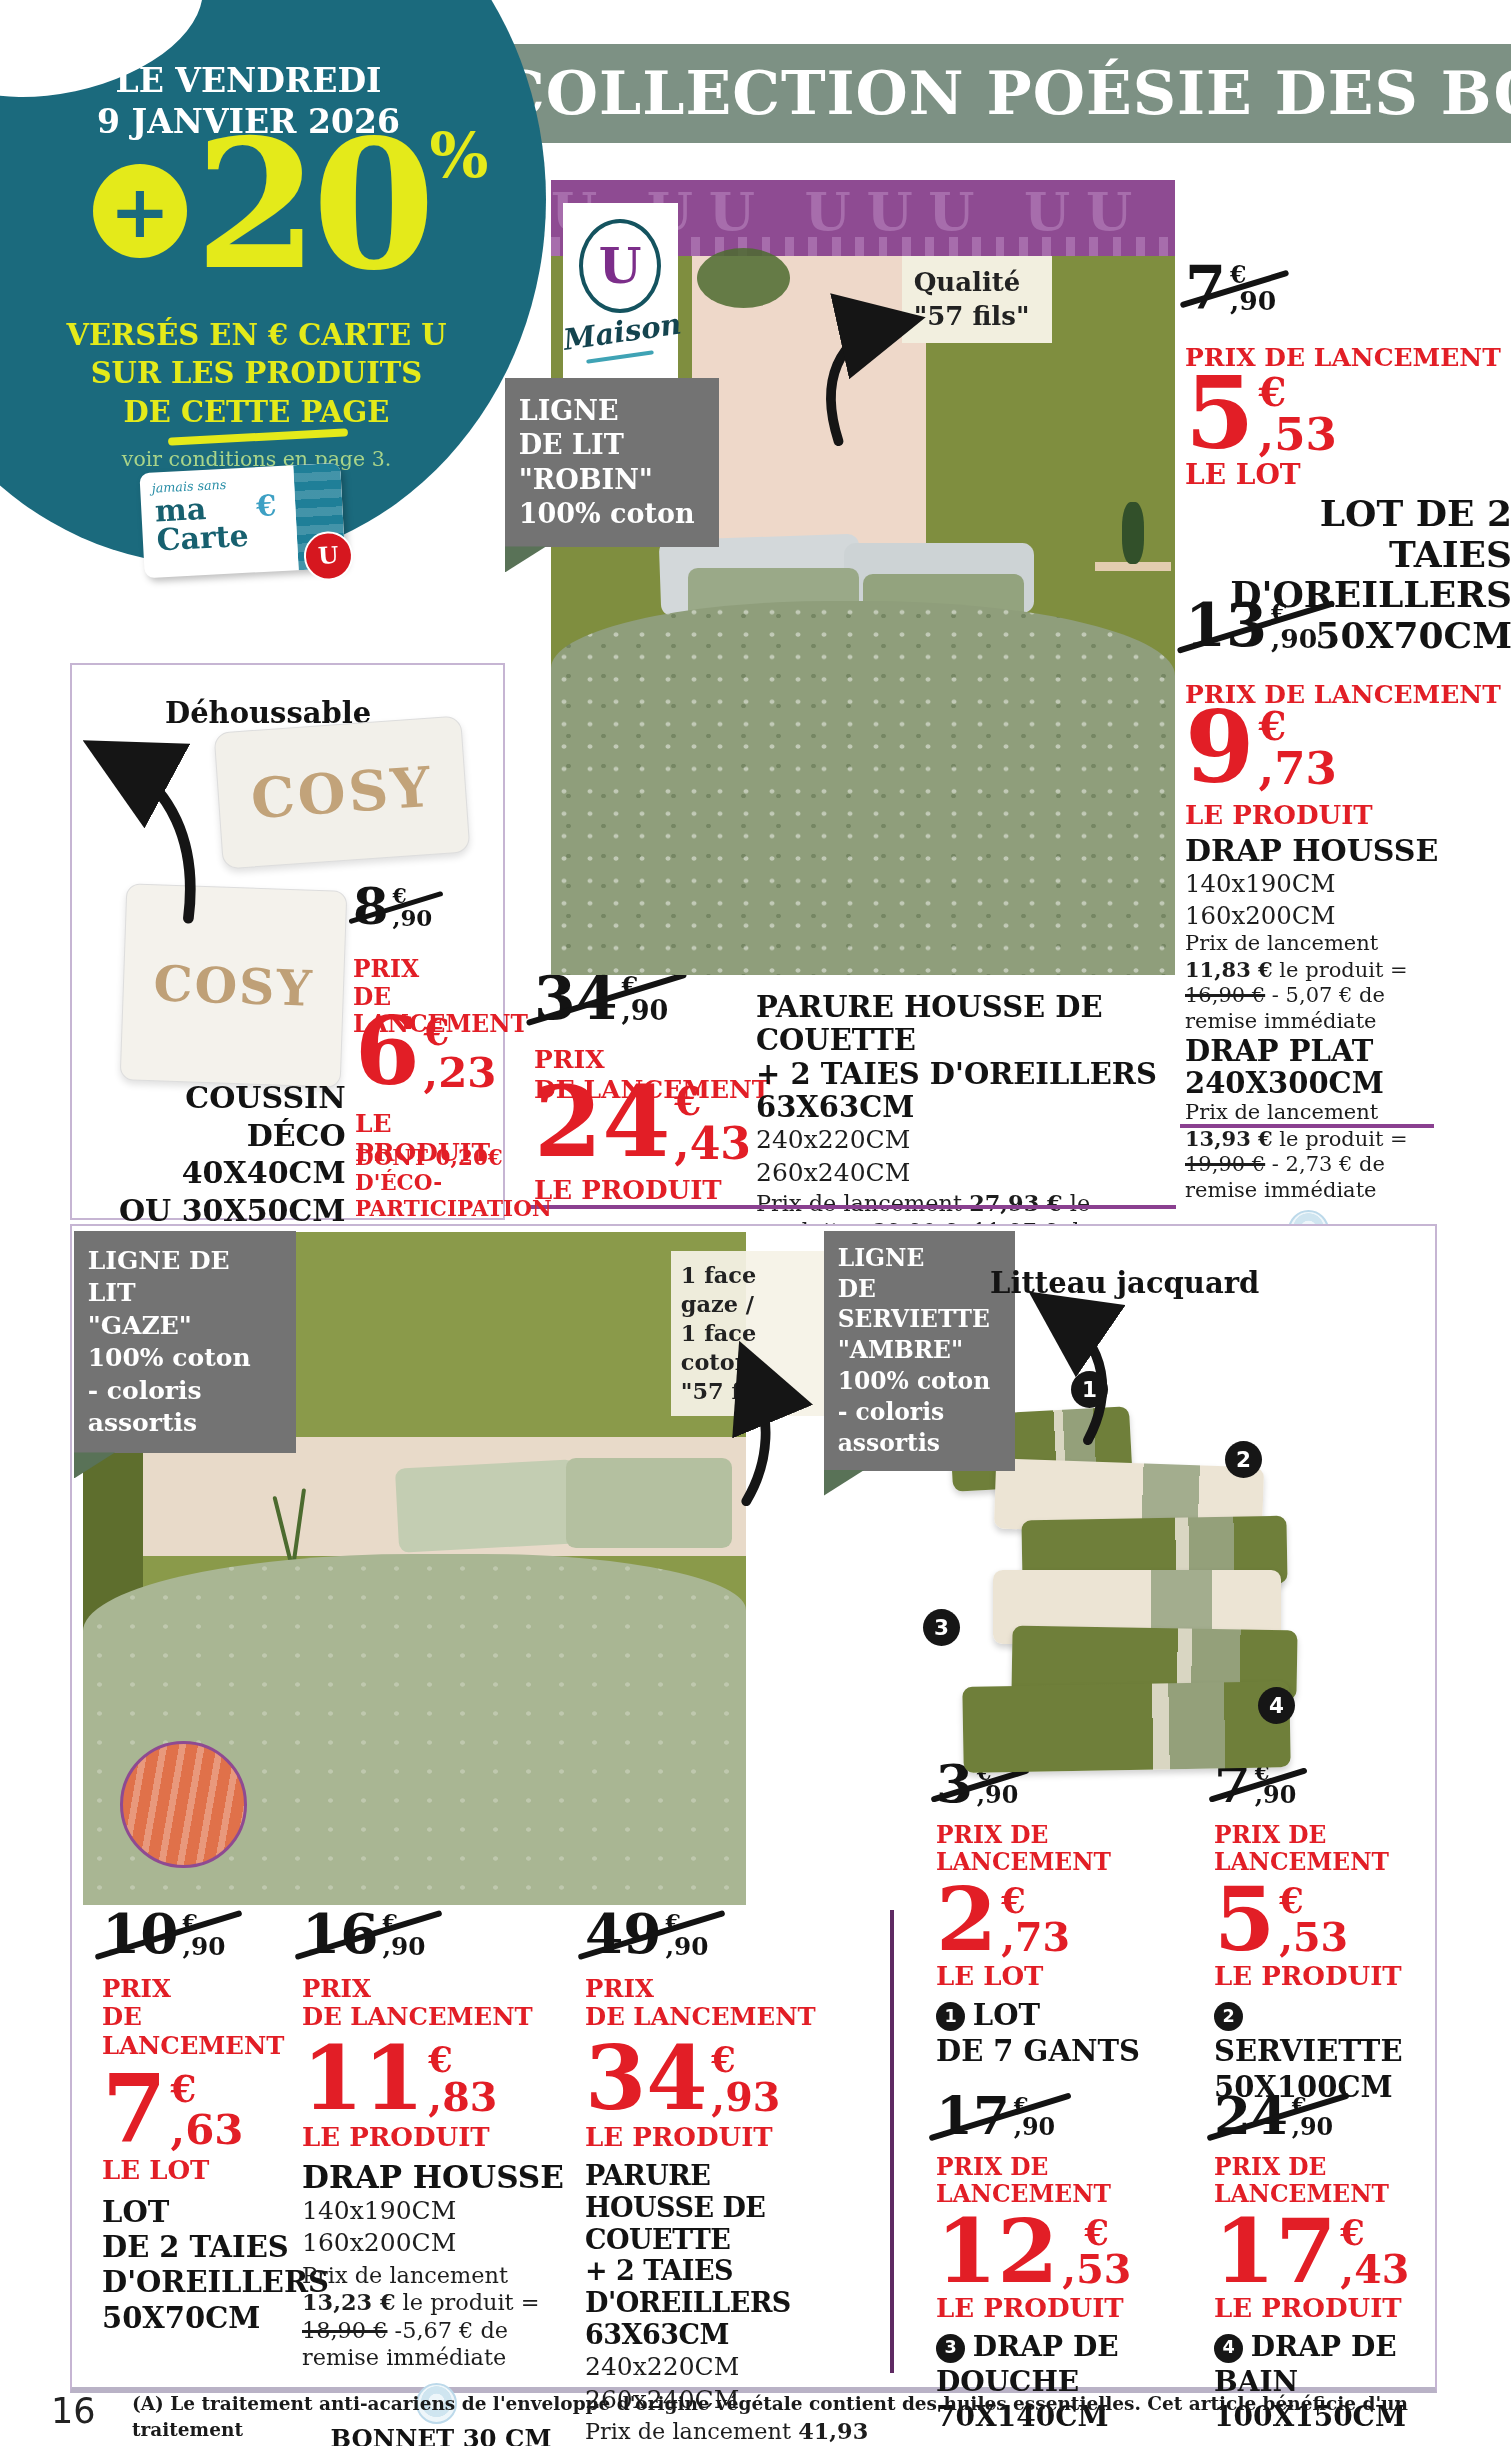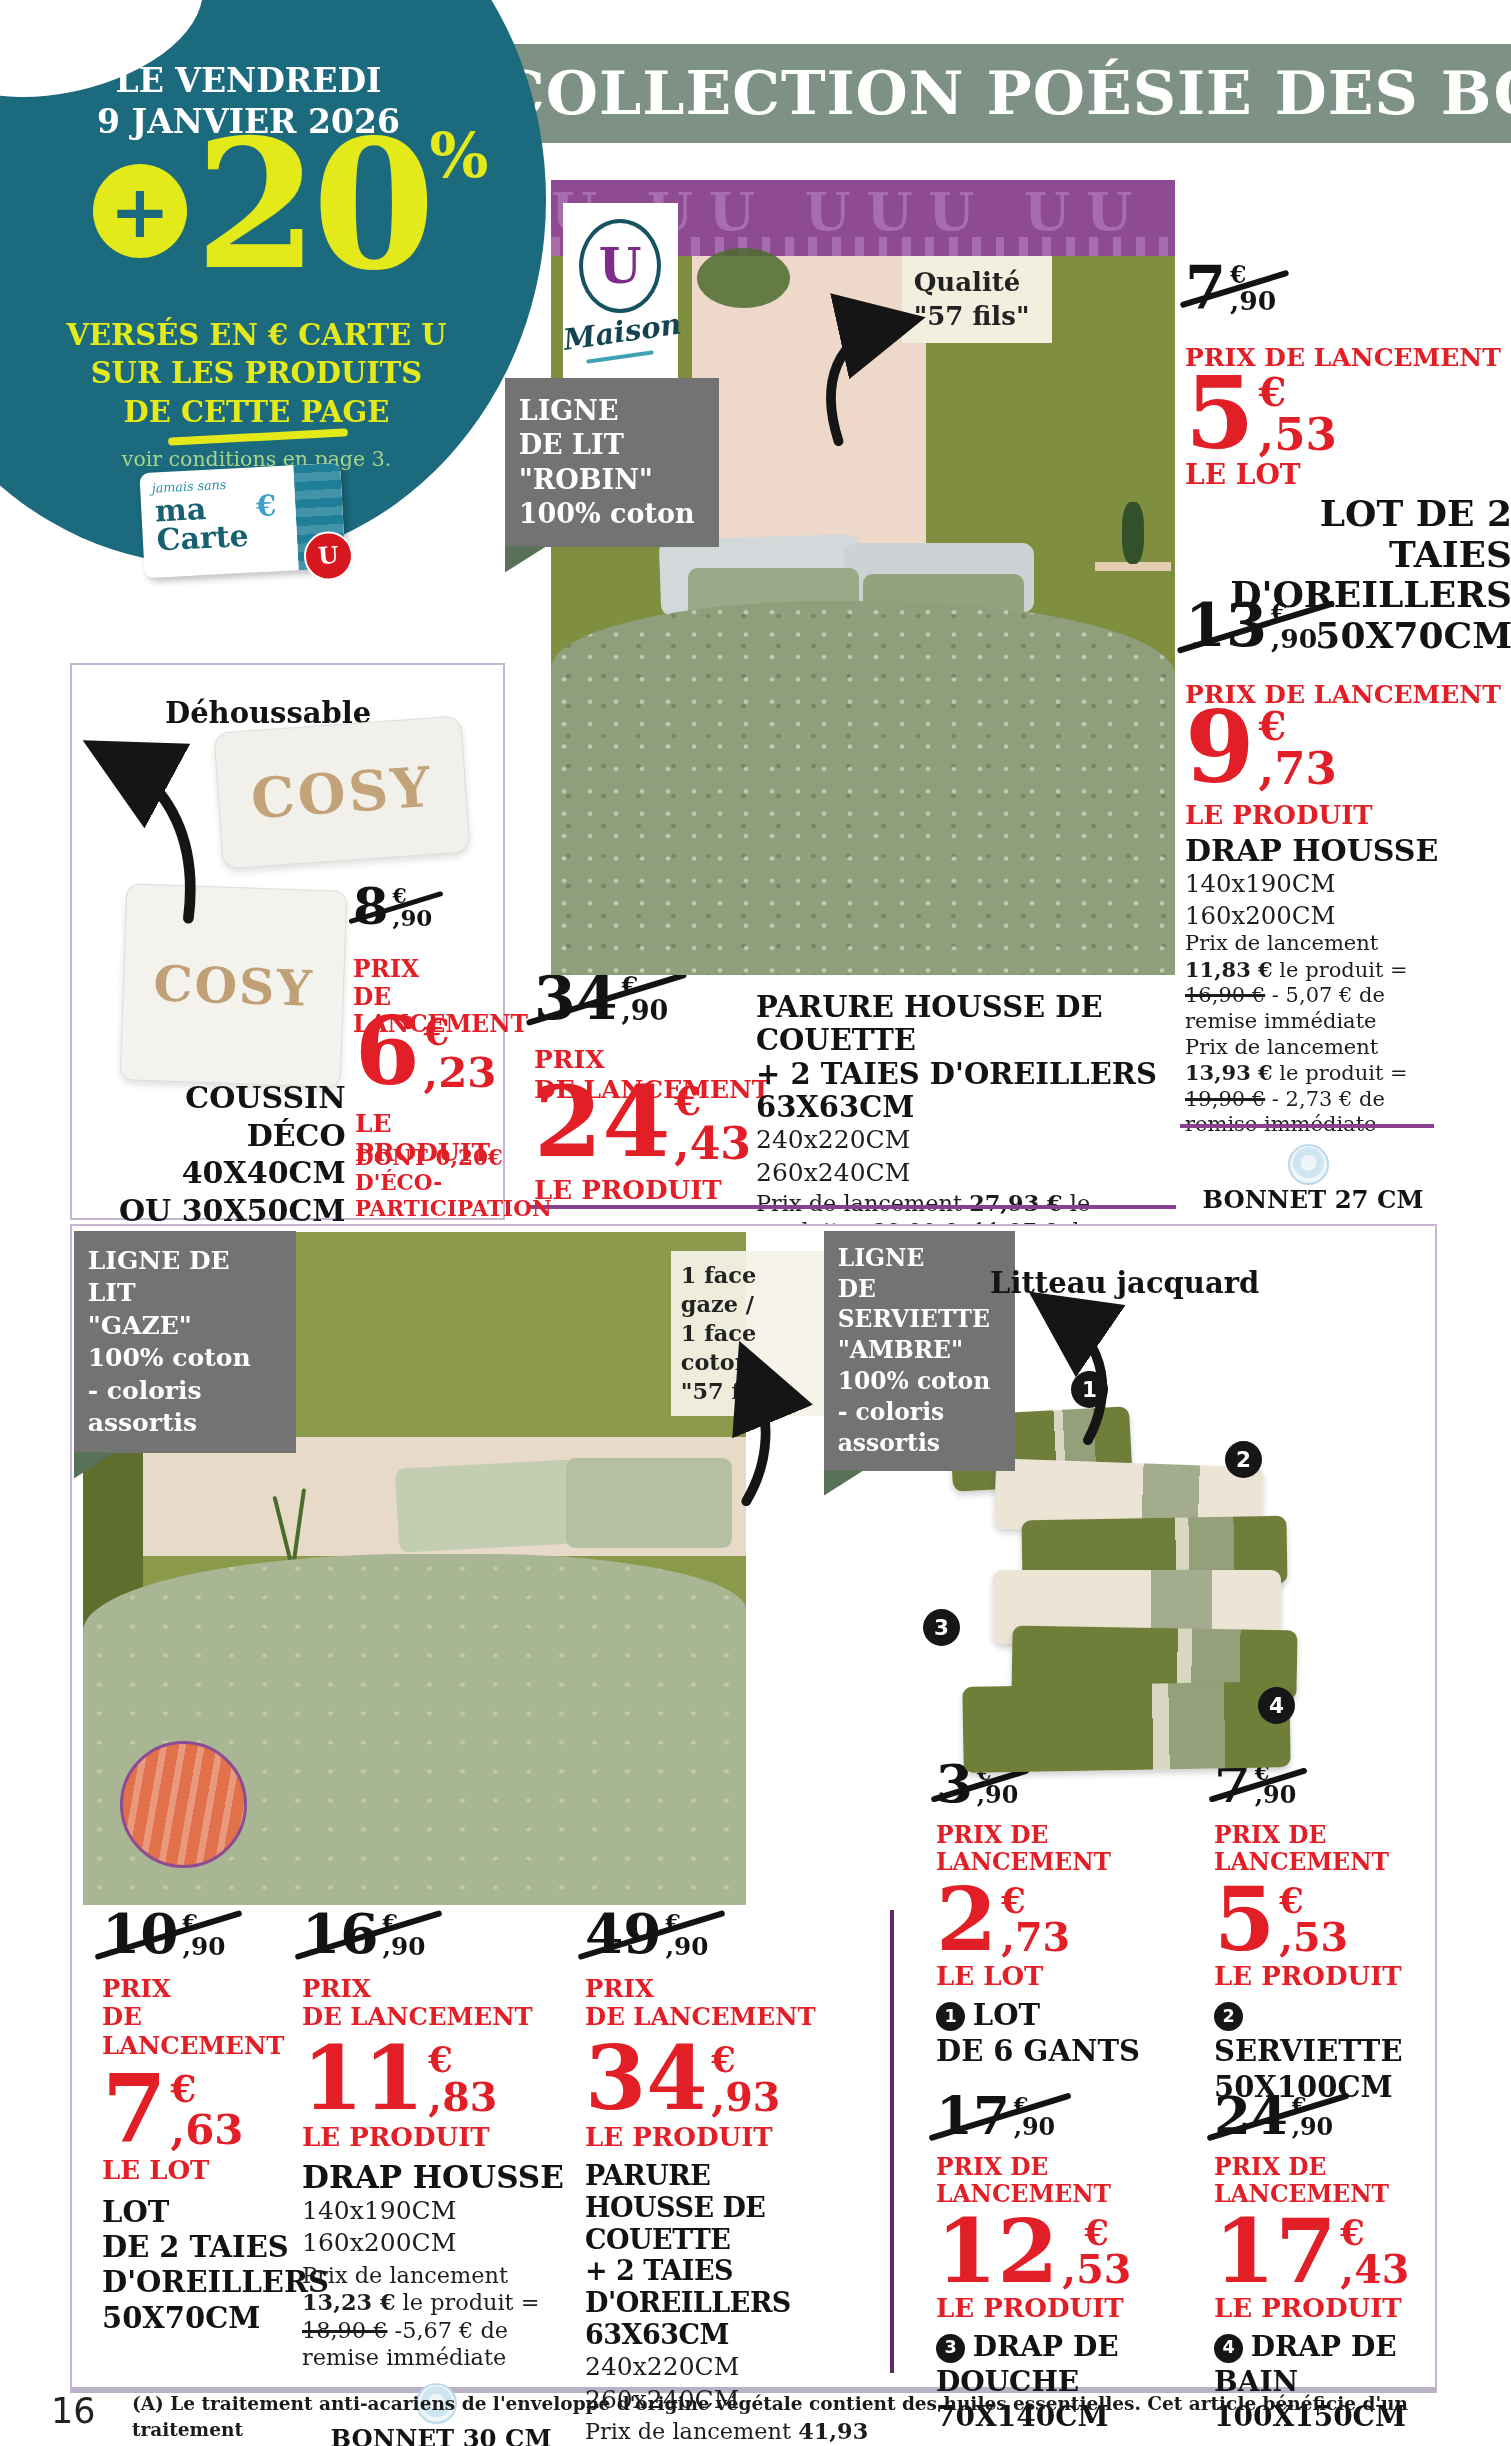--- a/index.html
+++ b/index.html
@@ -248,20 +248,24 @@
         <span class="cur">€</span>
         <span class="ct">,73</span>
       </span>
   </div>
   <div class="abs" style="left:1185px;top:800px;width:256px;">
     <div class="unit" style="font-size:26px;">LE PRODUIT</div>
     <div class="pname" style="font-size:30px;margin-top:3.9px;">DRAP HOUSSE</div>
     <div class="psize" style="font-size:24.4px;">140x190CM</div>
     <div class="psize" style="font-size:24.4px;">160x200CM</div>
     <p class="pdetail" style="font-size:21px;line-height:1.22;"><span>Prix de lancement </span><span class="db">11,83 €</span><span> le produit = </span><span class="ds">16,90 €</span><span> - 5,07 € de remise immédiate</span></p>
+    <div class="pname" style="font-size:29px;">
+      <div>DRAP PLAT</div>
+      <div>240X300CM</div>
+    </div>
     <p class="pdetail" style="font-size:21px;line-height:1.22;"><span>Prix de lancement </span><span class="db">13,93 €</span><span> le produit = </span><span class="ds">19,90 €</span><span> - 2,73 € de remise immédiate</span></p>
     <div class="bonrow" style="margin-top:5.9px;">
       <span class="bonnet"></span>
       <span>BONNET 27 CM</span>
     </div>
   </div>
   <div class="abs hdiv2"></div>
 
   <div class="abs cbox">
     <div class="abs" style="left:93px;top:31px;font-size:29px;font-weight:bold;">Déhoussable</div>
@@ -515,21 +519,21 @@
     <div class="price red" style="--s:88px;margin-top:7.8px;">
       <span class="eu">2</span>
       <span class="sub">
           <span class="cur">€</span>
           <span class="ct">,73</span>
         </span>
     </div>
     <div class="unit" style="font-size:26px;margin-top:5.9px;">LE LOT</div>
     <div class="pname" style="font-size:29px;margin-top:5.9px;line-height:1.25;">
       <div><span class="bdgi">1</span><span>LOT</span></div>
-      <div>DE 6 GANTS</div>
+      <div>DE 7 GANTS</div>
     </div>
   </div>
 
   <div class="abs" style="left:1214px;top:1763px;width:224px;">
     <div class="price old" style="--s:53px;position:relative;">
       <span class="eu">7</span>
       <span class="sub">
           <span class="cur">€</span>
           <span class="ct">,90</span>
         </span>

